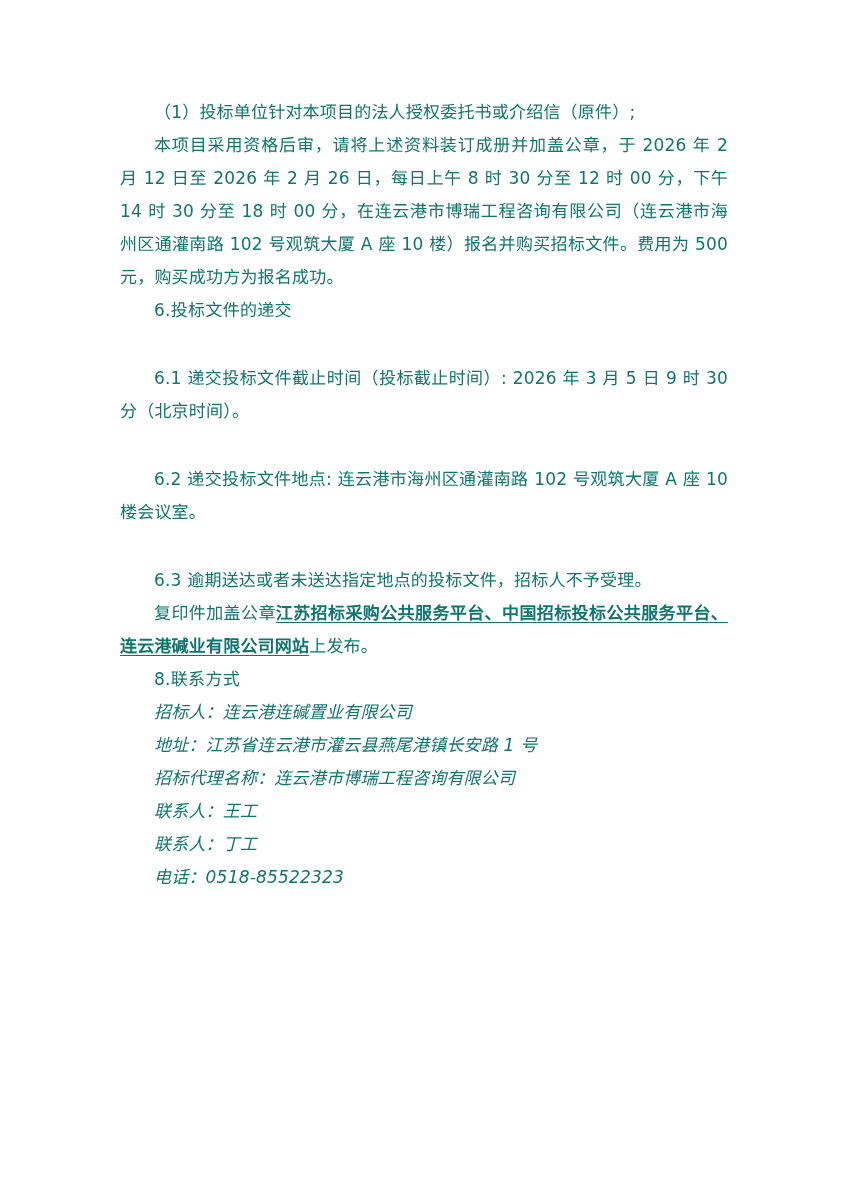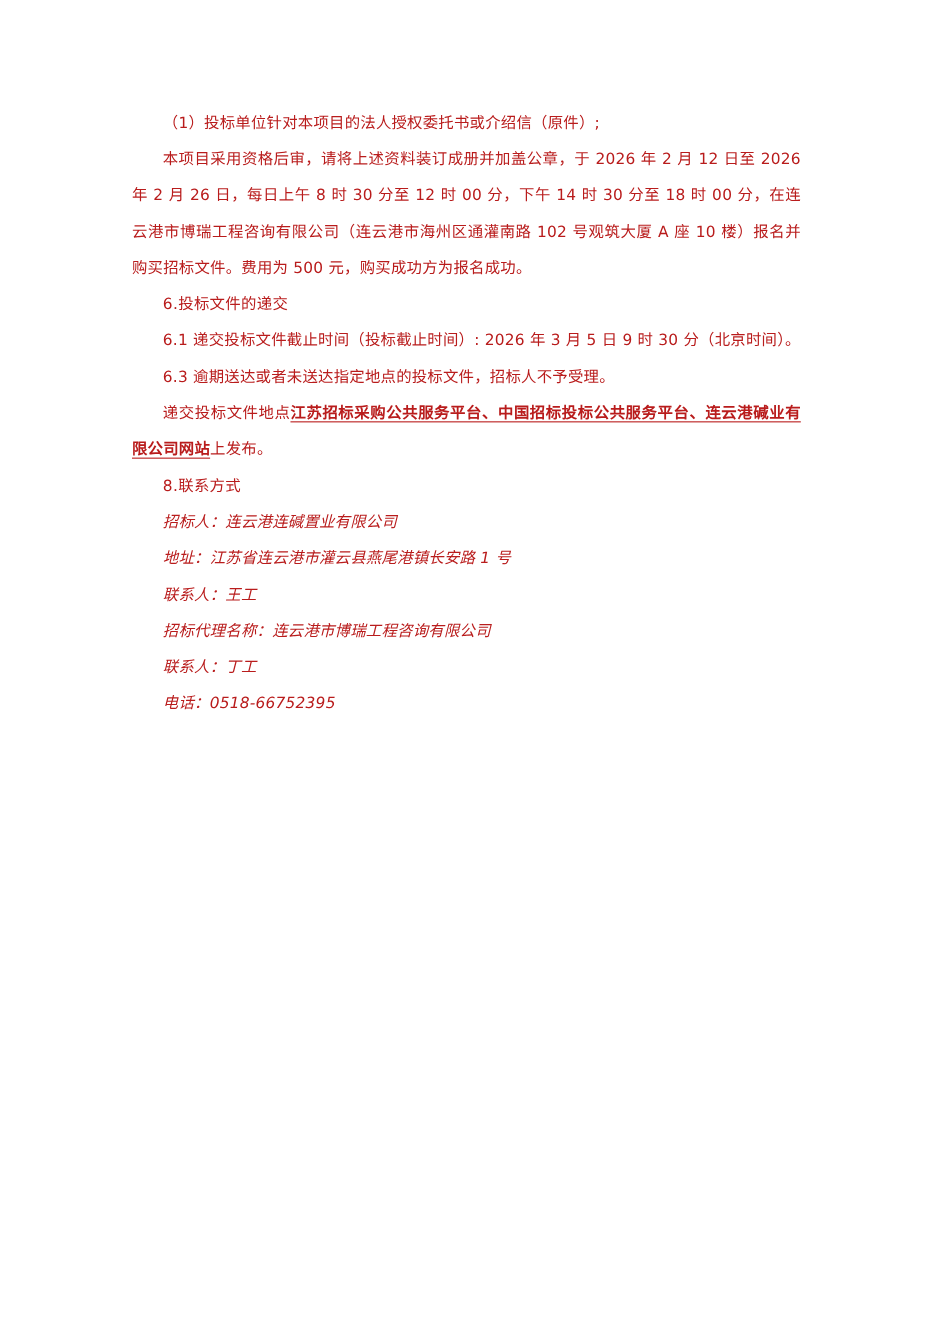--- a/index.html
+++ b/index.html
@@ -16,43 +16,44 @@
   }
   .page {
     position: relative;
     width: 848px;
     height: 1200px;
     background: #ffffff;
     box-sizing: border-box;
     padding: 96px 120px 0 120px;
   }
   .doc-body {
-    font-size: 14px;
+    font-size: 17px;
     line-height: 33px;
     letter-spacing: 0.2px;
-    color: #b91c1c;
+    color: #0f766e;
   }
   .para {
     margin: 0 0 0 0;
     text-align: justify;
     text-justify: inter-ideograph;
   }
   .indent2 {
     text-indent: 2em;
   }
   .list-item {
     text-indent: 2em;
   }
   .heading {
     text-indent: 2em;
     font-weight: normal;
     letter-spacing: 0.3px;
   }
   .sub-item {
     text-indent: 2em;
+    margin-top: 35px;
   }
   .contact-line {
     text-indent: 2em;
     font-style: italic;
   }
   .link-bold {
     font-weight: bold;
     text-decoration: underline;
     text-underline-offset: 3px;
   }
@@ -62,26 +63,27 @@
 
 <div class="page">
   <div class="doc-body">
 
     <p class="para list-item">（1）投标单位针对本项目的法人授权委托书或介绍信（原件）;</p>
 
     <p class="para indent2">本项目采用资格后审，请将上述资料装订成册并加盖公章，于 2026 年 2 月 12 日至 2026 年 2 月 26 日，每日上午 8 时 30 分至 12 时 00 分，下午 14 时 30 分至 18 时 00 分，在连云港市博瑞工程咨询有限公司（连云港市海州区通灌南路 102 号观筑大厦 A 座 10 楼）报名并购买招标文件。费用为 500 元，购买成功方为报名成功。</p>
 
     <p class="para heading">6.投标文件的递交</p>
     <p class="para sub-item">6.1 递交投标文件截止时间（投标截止时间）: 2026 年 3 月 5 日 9 时 30 分（北京时间）。</p>
+    <p class="para sub-item">6.2 递交投标文件地点: 连云港市海州区通灌南路 102 号观筑大厦 A 座 10 楼会议室。</p>
     <p class="para sub-item">6.3 逾期送达或者未送达指定地点的投标文件，招标人不予受理。</p>
 
-    <p class="para indent2"><span>递交投标文件地点</span><span class="link-bold">江苏招标采购公共服务平台、中国招标投标公共服务平台、连云港碱业有限公司网站</span><span>上发布。</span></p>
+    <p class="para indent2"><span>复印件加盖公章</span><span class="link-bold">江苏招标采购公共服务平台、中国招标投标公共服务平台、连云港碱业有限公司网站</span><span>上发布。</span></p>
 
     <p class="para heading">8.联系方式</p>
     <p class="para contact-line">招标人：连云港连碱置业有限公司</p>
     <p class="para contact-line">地址：江苏省连云港市灌云县燕尾港镇长安路 1 号</p>
+    <p class="para contact-line">招标代理名称：连云港市博瑞工程咨询有限公司</p>
     <p class="para contact-line">联系人：王工</p>
-    <p class="para contact-line">招标代理名称：连云港市博瑞工程咨询有限公司</p>
     <p class="para contact-line">联系人：丁工</p>
-    <p class="para contact-line">电话：0518-66752395</p>
+    <p class="para contact-line">电话：0518-85522323</p>
 
   </div>
 </div>
 
 </body></html>

